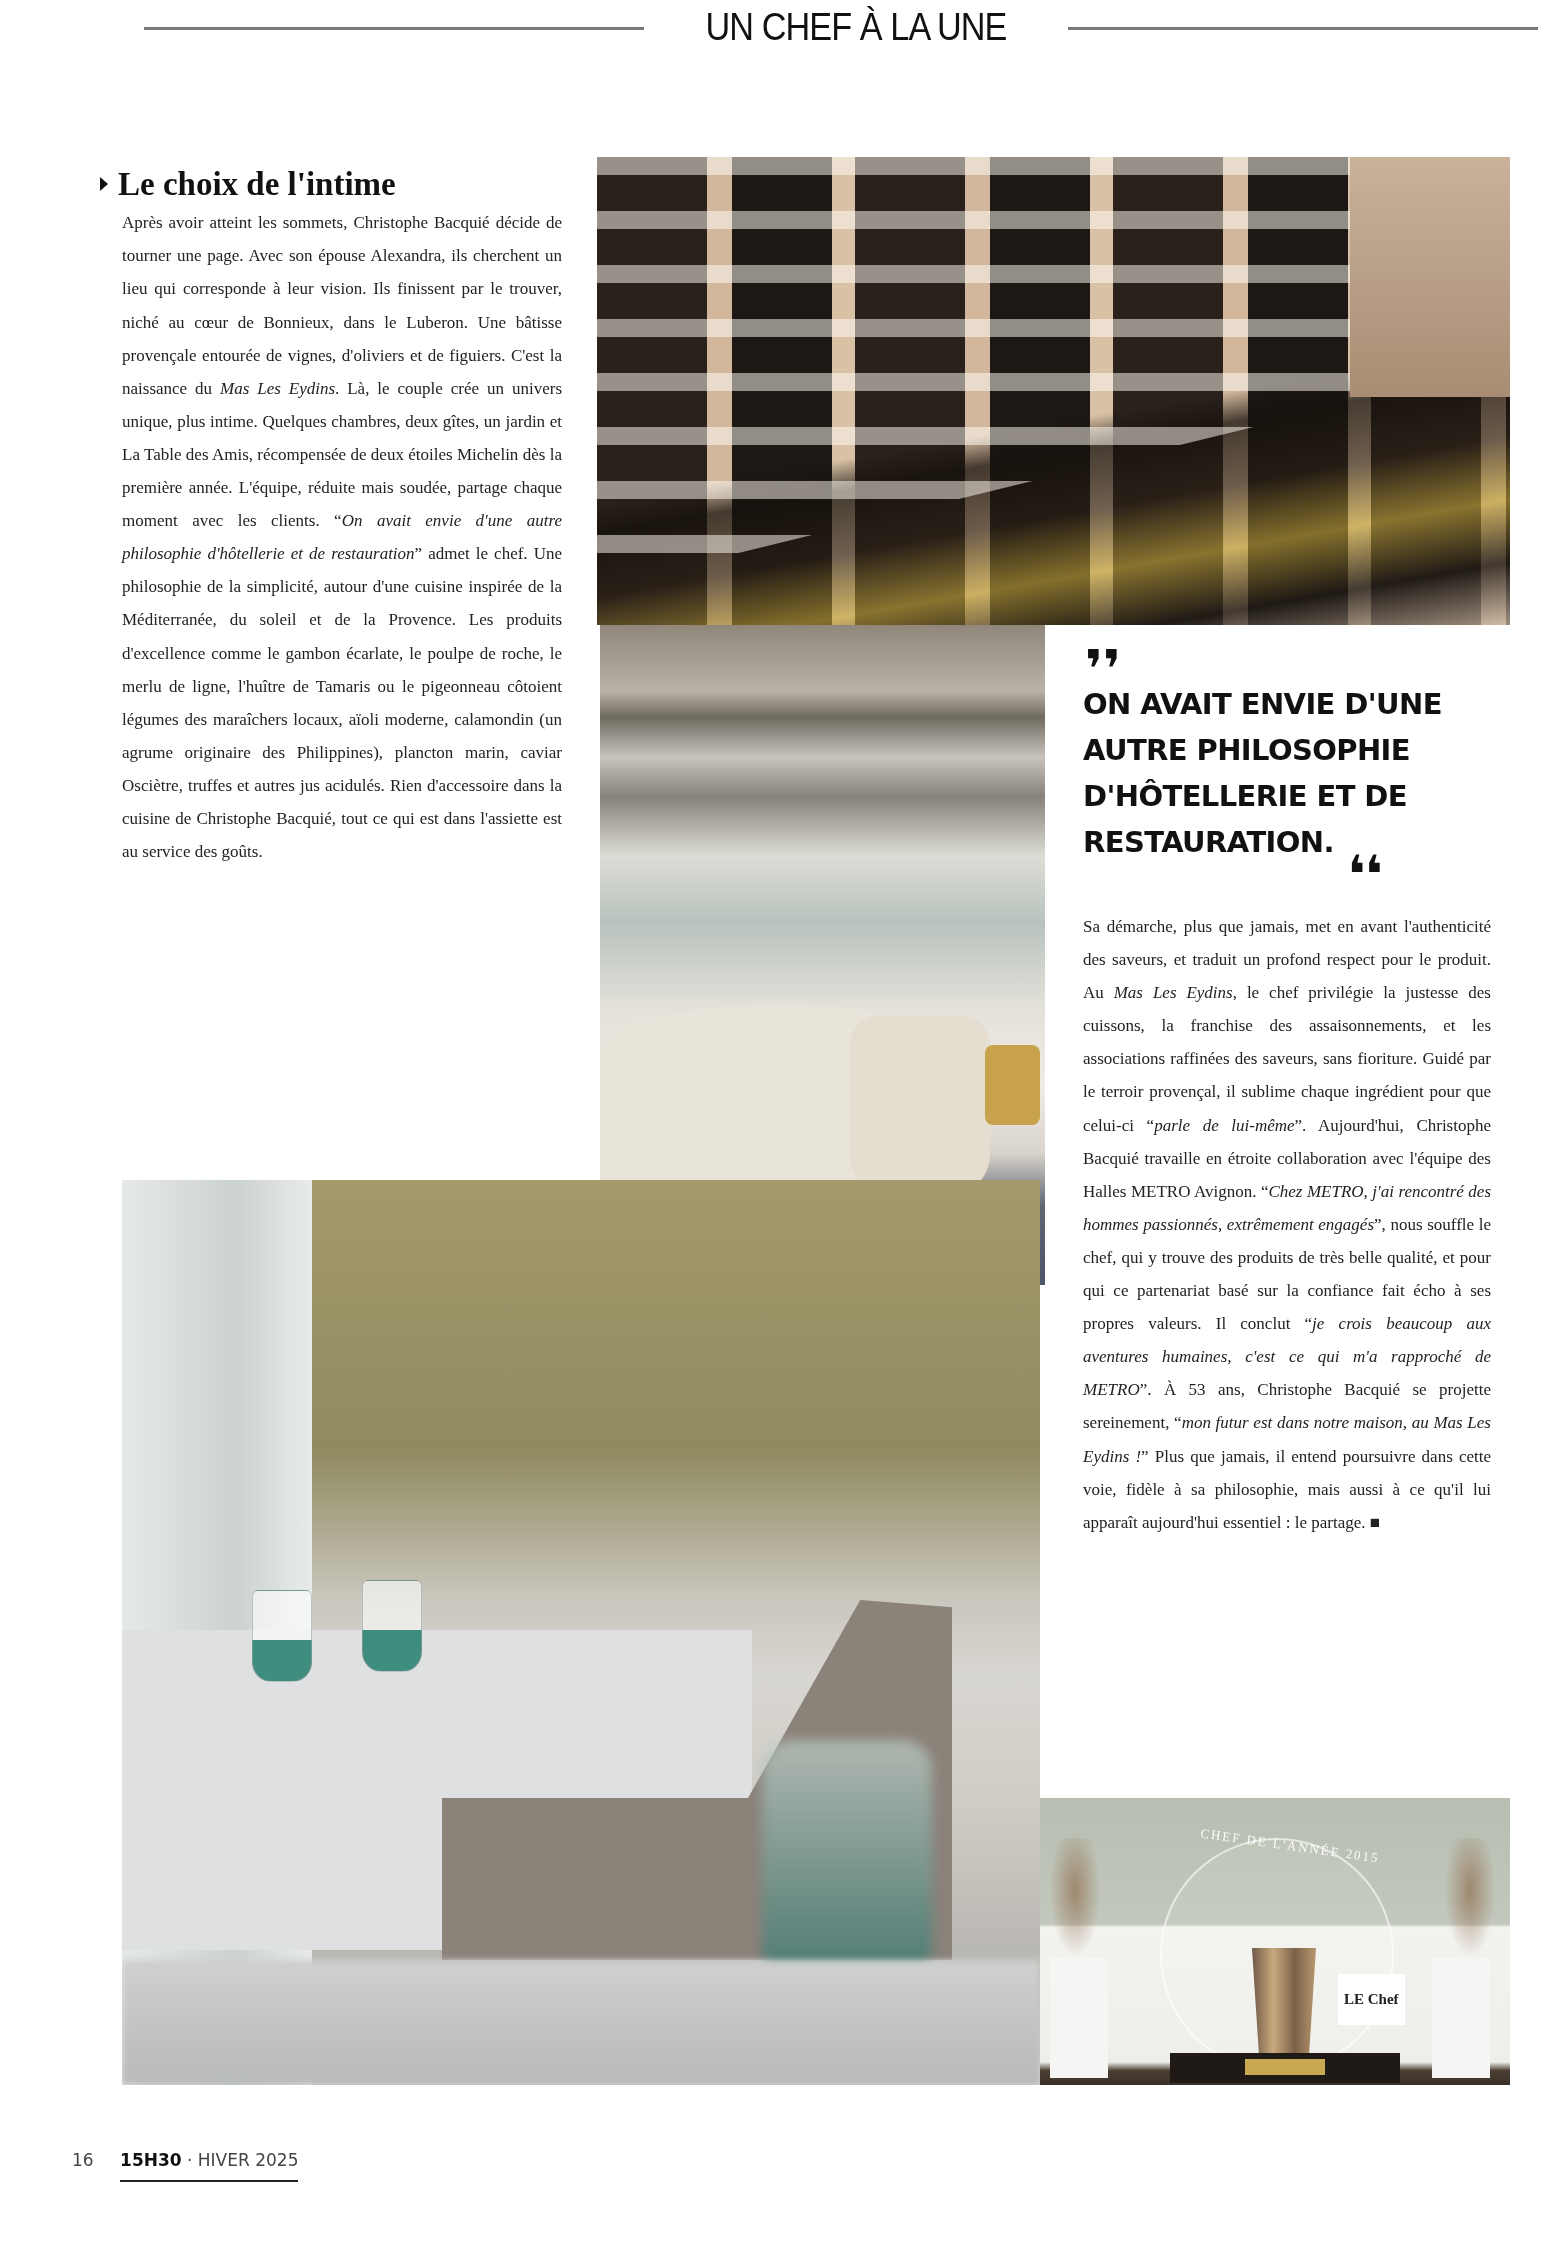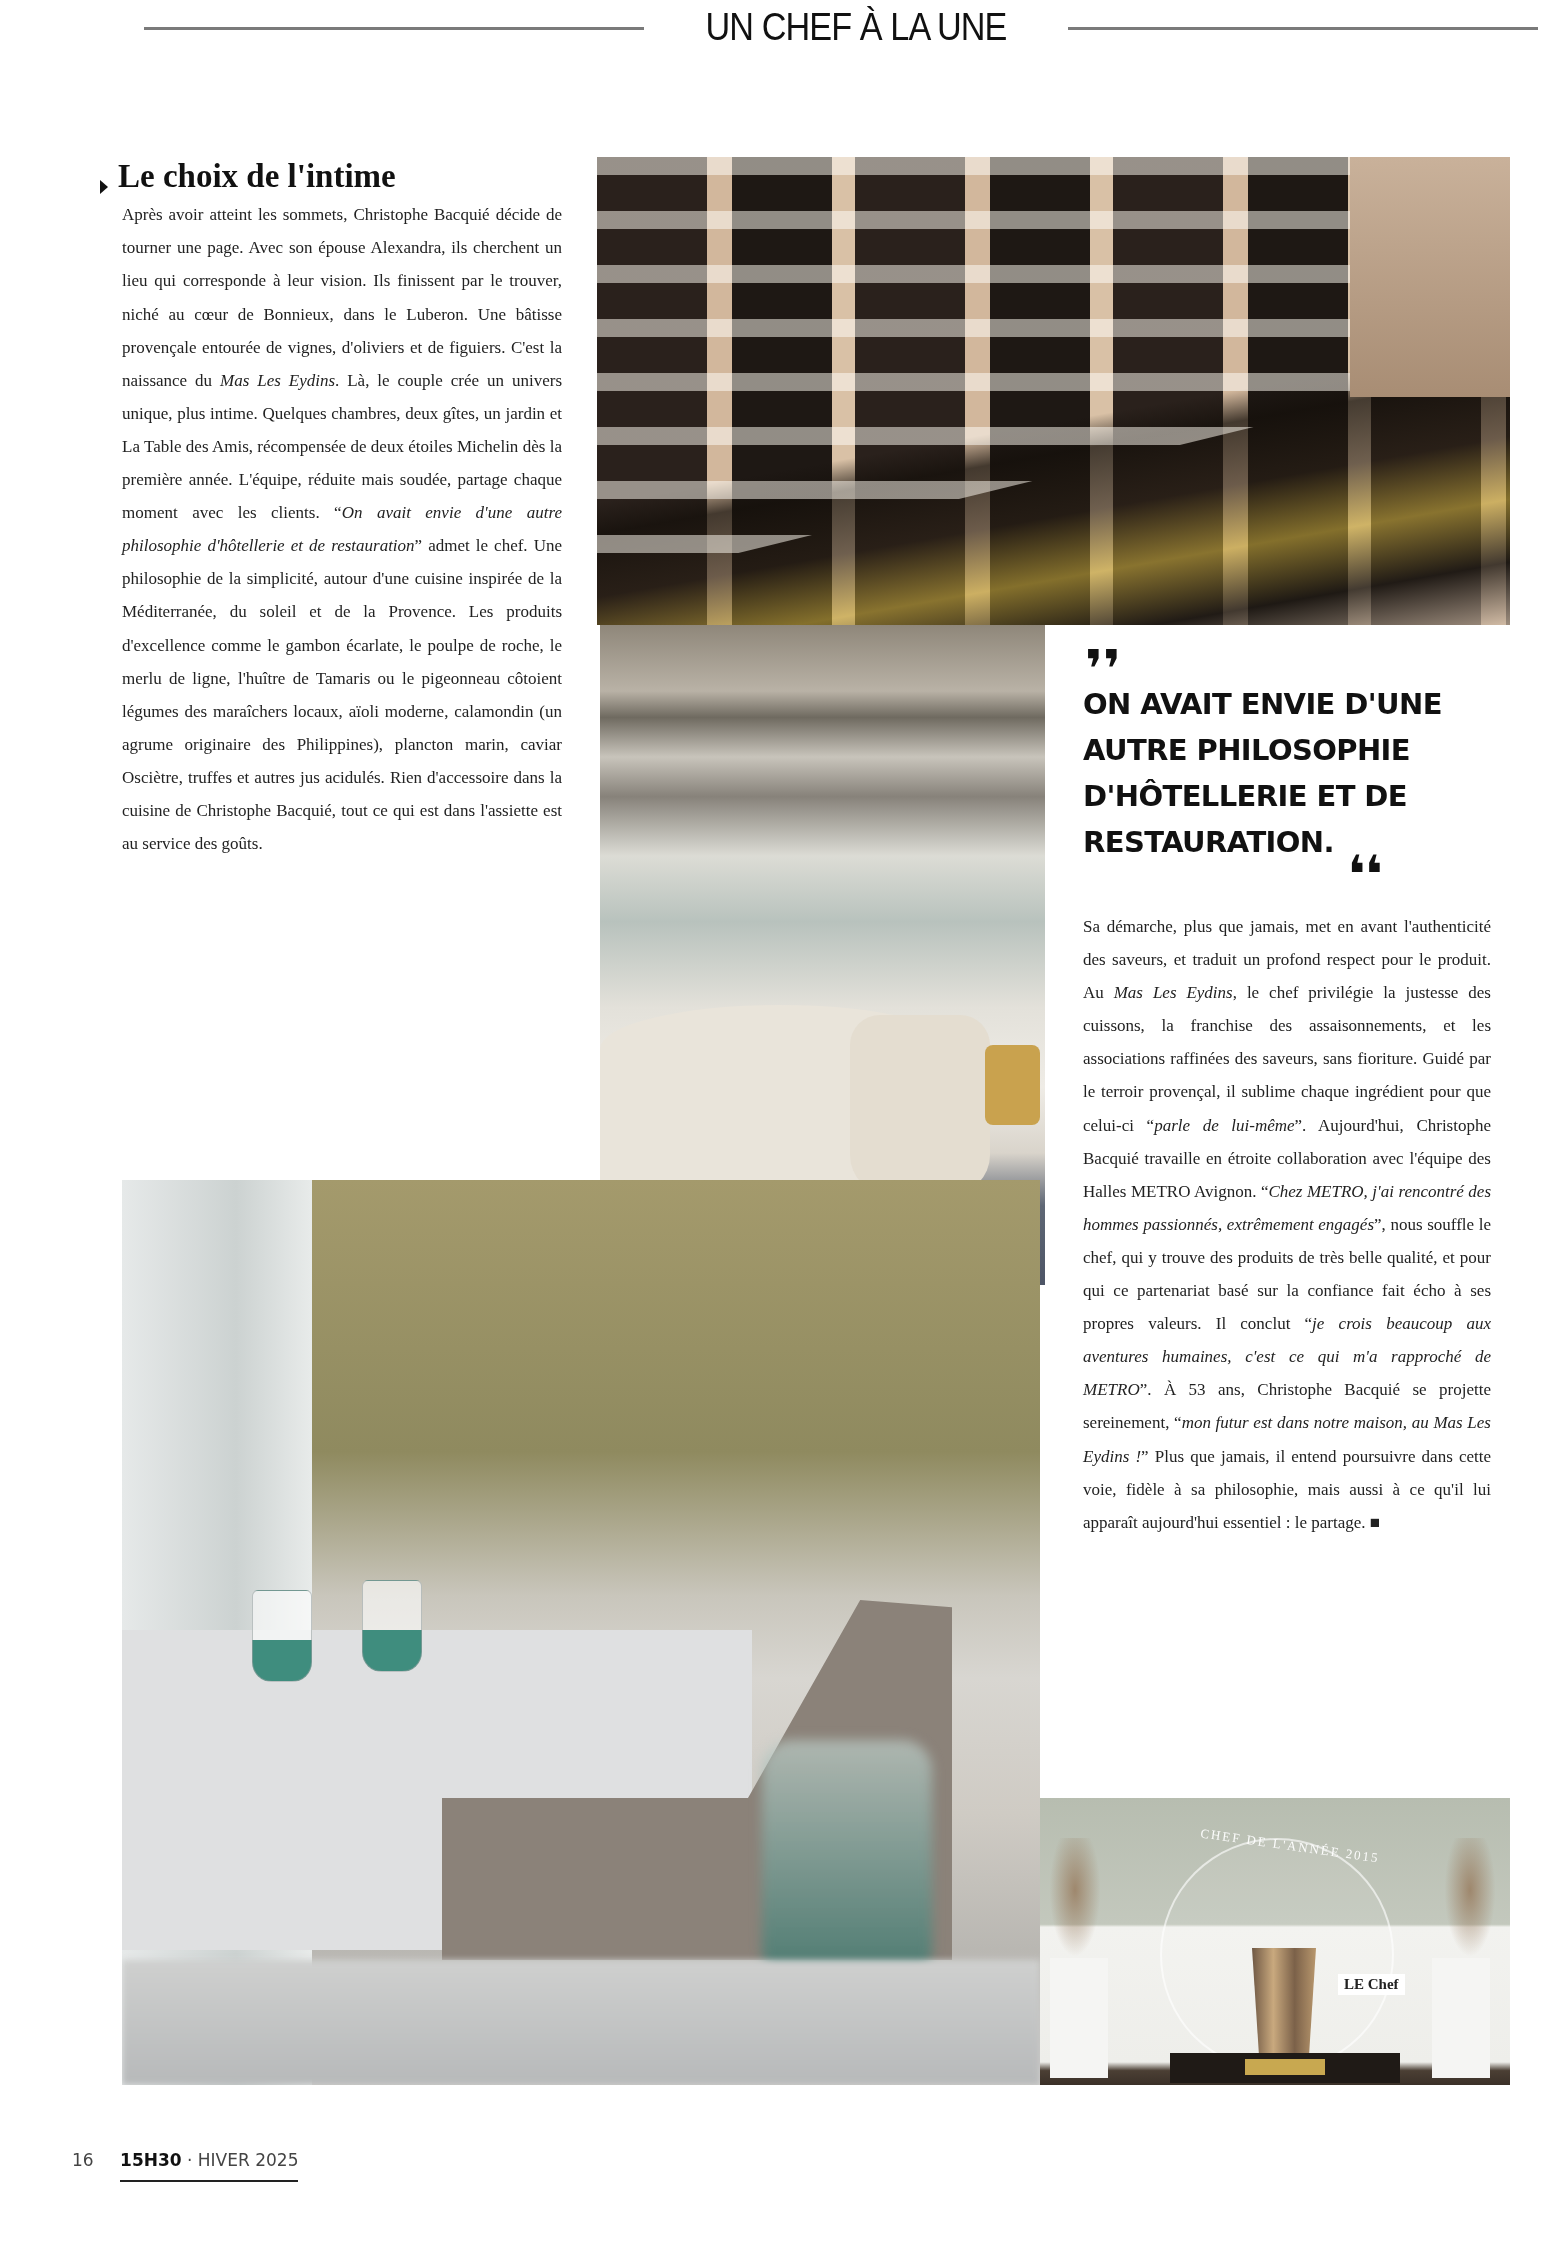--- a/index.html
+++ b/index.html
@@ -12,22 +12,22 @@
   .header .rule-l { position: absolute; left: 128px; top: 27px; width: 500px; height: 3px; background: #7a7a7a; }
   .header .rule-r { position: absolute; left: 1052px; top: 27px; width: 470px; height: 3px; background: #7a7a7a; }
   .header .title {
     position: absolute; left: 628px; top: 6px; width: 424px; text-align: center;
     font-family: "Liberation Sans", "DejaVu Sans", sans-serif; font-size: 38px;
     letter-spacing: -1px; color: #111; transform: scaleX(0.9); transform-origin: center;
   }
 
   .left-col { position: absolute; left: 100px; top: 158px; width: 462px; }
   .left-col h2 {
-    margin: 0 0 4px 0; font-size: 33px; font-weight: bold; color: #111; line-height: 1.1;
-    display: flex; align-items: flex-end; gap: 10px;
+    margin: 8px 0 4px 0; font-size: 33px; font-weight: bold; color: #111; line-height: 1.1;
+    display: flex; align-items: center; gap: 10px;
   }
   .left-col h2 .tri { display: inline-block; width: 0; height: 0; border-top: 7px solid transparent; border-bottom: 7px solid transparent; border-left: 8px solid #111; }
   .body-text {
     font-size: 17px; line-height: 33.1px; text-align: justify; color: #222;
   }
   .left-col .body-text { padding-left: 22px; }
   .body-text em { font-style: italic; }
 
   .photo { position: absolute; overflow: hidden; }
   .wine {
@@ -92,21 +92,21 @@
     position: absolute; left: 120px; top: 40px; width: 230px; height: 230px; border-radius: 50%;
     border: 2px solid rgba(255,255,255,.6); background: rgba(255,255,255,.08);
   }
   .trophy-photo .plate-text {
     position: absolute; left: 150px; top: 40px; width: 200px; text-align: center;
     font-size: 13px; letter-spacing: 2px; color: rgba(255,255,255,.95); transform: rotate(8deg);
   }
   .trophy-photo .cup { position: absolute; left: 212px; top: 150px; width: 64px; height: 118px; background: linear-gradient(90deg, #6f5844, #c9a97e, #7b6149, #b8976d); clip-path: polygon(0 0, 100% 0, 88% 100%, 12% 100%); }
   .trophy-photo .base { position: absolute; left: 130px; top: 255px; width: 230px; height: 30px; background: #1f1a16; }
   .trophy-photo .base .plaque { position: absolute; left: 75px; top: 6px; width: 80px; height: 16px; background: #c8a850; }
-  .trophy-photo .label { position: absolute; left: 298px; top: 176px; background: #fff; font-size: 15px; font-weight: bold; padding: 2px 6px; color: #222; }
+  .trophy-photo .label { position: absolute; left: 298px; top: 176px; background: #fff; font-size: 15px; font-weight: bold; padding: 17px 6px; color: #222; }
   .trophy-photo .vase { position: absolute; top: 160px; width: 58px; height: 120px; background: #f5f5f3; }
   .trophy-photo .twig { position: absolute; top: 40px; width: 60px; height: 130px; background: radial-gradient(ellipse at 50% 40%, rgba(150,120,90,.8), rgba(150,120,90,0) 60%); }
 
   .footer { position: absolute; left: 72px; top: 2150px; font-family: "DejaVu Sans", sans-serif; font-size: 17px; color: #444; }
   .footer .page { margin-right: 21px; }
   .footer .mag { border-bottom: 2px solid #222; padding-bottom: 10px; }
   .footer .mag b { color: #111; }
 </style>
 </head>
 <body>

